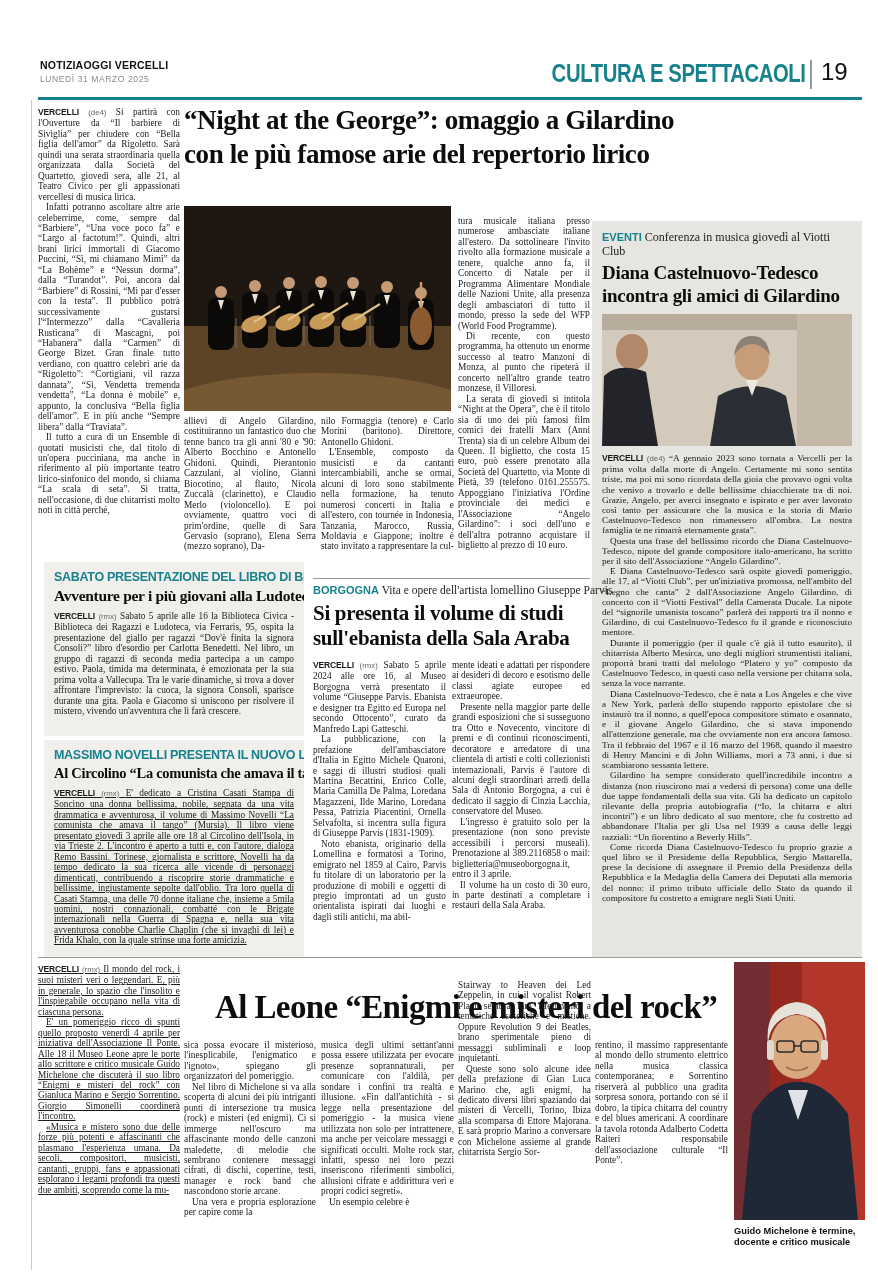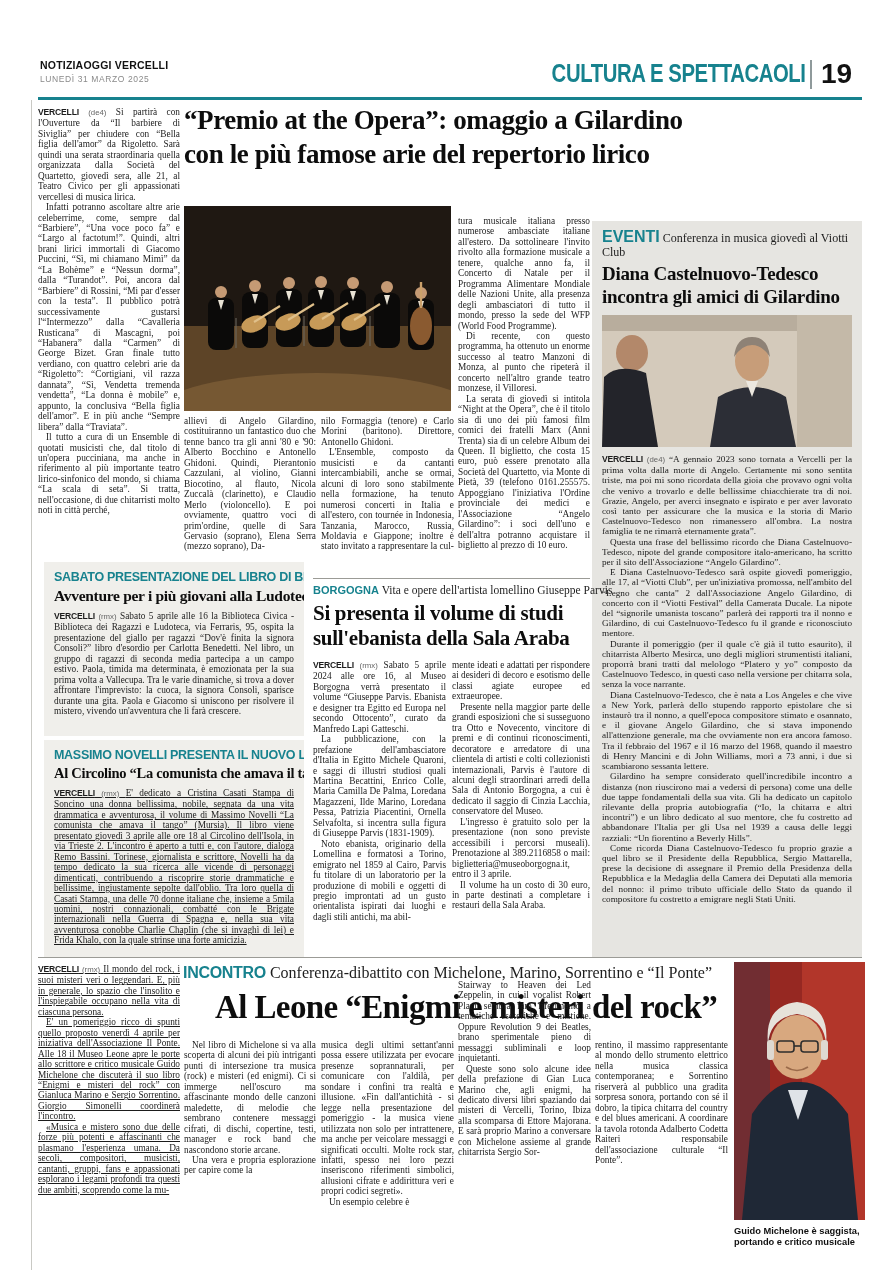--- a/index.html
+++ b/index.html
@@ -11,21 +11,21 @@
   .art p{margin:0;text-indent:8px;}
   .art p.np{text-indent:0;}
   .art-sm{font-size:9.2px;line-height:10.2px;}
   .dl{font-family:"Liberation Sans",sans-serif;font-weight:700;font-size:8.6px;letter-spacing:-0.2px;}
   .ag{font-family:"Liberation Sans",sans-serif;font-size:7.8px;color:#666;}
   
   .paper-name{font-family:"Liberation Sans",sans-serif;font-weight:700;font-size:10.5px;color:#111;letter-spacing:.2px;}
   .paper-date{font-family:"Liberation Sans",sans-serif;font-size:8.5px;color:#8a8a8a;letter-spacing:.6px;}
   .section-title{font-family:"Liberation Sans",sans-serif;font-weight:700;font-size:26px;color:#17828e;
                  white-space:nowrap;transform:scaleX(.78);transform-origin:100% 50%;letter-spacing:-.5px;}
-  .page-num{font-family:"Liberation Sans",sans-serif;font-weight:700;font-size:28px;color:#111;}
+  .page-num{font-family:"Liberation Sans",sans-serif;font-weight:400;font-size:24px;color:#111;}
   .teal-rule{background:#17828e;height:3px;}
   .gray-rule{background:#9b9b96;height:1px;}
   .scan-line{background:#c9c9c4;width:1px;}
   
   .hl{font-family:"Liberation Serif",serif;font-weight:700;color:#0d0d0d;}
   .hl-lead{font-size:27px;line-height:34px;letter-spacing:-.4px;}
   .hl-ev{font-size:19px;line-height:23px;letter-spacing:-.3px;}
   .hl-borg{font-size:21px;line-height:25px;letter-spacing:-.3px;}
   .hl-inc{font-size:33px;line-height:38px;letter-spacing:-.6px;white-space:nowrap;margin-left:32px;}
   
@@ -47,21 +47,21 @@
 <div class="page">
 
   <div class="abs paper-name" style="left:40px;top:59px;">NOTIZIAOGGI VERCELLI</div>
   <div class="abs paper-date" style="left:40px;top:74px;">LUNEDÌ 31 MARZO 2025</div>
   <div class="abs section-title" style="right:72px;top:58px;">CULTURA E SPETTACAOLI</div>
   <div class="abs" style="left:810px;top:60px;width:2px;height:29px;background:#8f9a9b;"></div>
   <div class="abs page-num" style="left:821px;top:58px;">19</div>
   <div class="abs teal-rule" style="left:38px;top:97px;width:824px;"></div>
   <div class="abs scan-line" style="left:31px;top:100px;height:1170px;"></div>
 
-  <div class="abs hl hl-lead" style="left:184px;top:103px;width:506px;">“Premio at the Opera”: omaggio a Gilardino con le più famose arie del repertorio lirico</div>
+  <div class="abs hl hl-lead" style="left:184px;top:103px;width:506px;">“Night at the George”: omaggio a Gilardino con le più famose arie del repertorio lirico</div>
 
   <div class="abs art" style="left:38px;top:107px;width:142px;height:452px;">
     <p class="np"><span class="dl">VERCELLI</span> <span class="ag">(de4)</span> <span>Si partirà con l'Ouverture da “Il barbiere di Siviglia” per chiudere con “Bella figlia dell'amor” da Rigoletto. Sarà quindi una serata straordinaria quella organizzata dalla Società del Quartetto, giovedì sera, alle 21, al Teatro Civico per gli appassionati vercellesi di musica lirica.</span></p>
     <p>Infatti potranno ascoltare altre arie celeberrime, come, sempre dal “Barbiere”, “Una voce poco fa” e “Largo al factotum!”. Quindi, altri brani lirici immortali di Giacomo Puccini, “Sì, mi chiamano Mimì” da “La Bohème” e “Nessun dorma”, dalla “Turandot”. Poi, ancora dal “Barbiere” di Rossini, “Mi par d'esser con la testa”. Il pubblico potrà successivamente gustarsi l'“Intermezzo” dalla “Cavalleria Rusticana” di Mascagni, poi “Habanera” dalla “Carmen” di George Bizet. Gran finale tutto verdiano, con quattro celebri arie da “Rigoletto”: “Cortigiani, vil razza dannata”, “Sì, Vendetta tremenda vendetta”, “La donna è mobile” e, appunto, la conclusiva “Bella figlia dell'amor”. E in più anche “Sempre libera” dalla “Traviata”.</p>
     <p>Il tutto a cura di un Ensemble di quotati musicisti che, dal titolo di un'opera pucciniana, ma anche in riferimento al più importante teatro lirico-sinfonico del mondo, si chiama “La scala di seta”. Si tratta, nell'occasione, di due chitarristi molto noti in città perché,</p>
   </div>
 
   <div class="abs ph" style="left:184px;top:206px;width:267px;height:205px;">
     <svg viewBox="0 0 267 205" preserveAspectRatio="none">
       <rect width="267" height="205" fill="#15110d"></rect>
@@ -129,21 +129,21 @@
     <p>L'Ensemble, composto da musicisti e da cantanti intercambiabili, anche se ormai, alcuni di loro sono stabilmente nella formazione, ha tenuto numerosi concerti in Italia e all'estero, con tournée in Indonesia, Tanzania, Marocco, Russia, Moldavia e Giappone; inoltre è stato invitato a rappresentare la cul-</p>
   </div>
   <div class="abs art" style="left:458px;top:216px;width:132px;height:413px;">
     <p class="np">tura musicale italiana presso numerose ambasciate italiane all'estero. Da sottolineare l'invito rivolto alla formazione musicale a tenere, qualche anno fa, il Concerto di Natale per il Programma Alimentare Mondiale delle Nazioni Unite, alla presenza degli ambasciatori di tutto il mondo, presso la sede del WFP (World Food Programme).</p>
     <p>Di recente, con questo programma, ha ottenuto un enorme successo al teatro Manzoni di Monza, al punto che ripeterà il concerto nell'altro grande teatro monzese, il Villoresi.</p>
     <p>La serata di giovedì si intitola “Night at the Opera”, che è il titolo sia di uno dei più famosi film comici dei fratelli Marx (Anni Trenta) sia di un celebre Album dei Queen. Il biglietto, che costa 15 euro, può essere prenotato alla Società del Quartetto, via Monte di Pietà, 39 (telefono 0161.255575. Appoggiano l'iniziativa l'Ordine provinciale dei medici e l'Associazione “Angelo Gilardino”: i soci dell'uno e dell'altra potranno acquistare il biglietto al prezzo di 10 euro.</p>
   </div>
 
   <div class="abs ev-box" style="left:592px;top:221px;width:270px;height:737px;">
     <div style="font-size:12px;line-height:14px;">
-      <span class="kl" style="font-size:16px;margin-top:16px;">EVENTI</span>
+      <span class="kl" style="font-size:11px;margin-top:16px;">EVENTI</span>
       <span class="kt" style="font-size:12px;">Conferenza in musica giovedì al Viotti Club</span>
     </div>
     <div class="hl hl-ev" style="margin-top:3px;width:252px;">Diana Castelnuovo-Tedesco incontra gli amici di Gilardino</div>
     <div class="ph" style="width:250px;height:132px;margin-top:7px;">
       <svg viewBox="0 0 250 132" preserveAspectRatio="none">
         <rect width="250" height="132" fill="#d4cabb"></rect>
         <rect width="250" height="16" fill="#b8ad9d"></rect>
         <rect x="195" width="55" height="132" fill="#c4b9a8"></rect>
 
         <ellipse cx="30" cy="38" rx="16" ry="18" fill="#b3886a"></ellipse>
@@ -201,27 +201,24 @@
   </div>
 
   <div class="abs gray-rule" style="left:38px;top:957px;width:824px;"></div>
 
   <div class="abs art" style="left:38px;top:964px;width:142px;height:306px;text-decoration:underline;">
     <p class="np"><span class="dl">VERCELLI</span> <span class="ag">(rmx)</span> <span>Il mondo del rock, i suoi misteri veri o leggendari. E, più in generale, lo spazio che l'insolito e l'inspiegabile occupano nella vita di ciascuna persona.</span></p>
     <p>E' un pomeriggio ricco di spunti quello proposto venerdì 4 aprile per iniziativa dell'Associazione Il Ponte. Alle 18 il Museo Leone apre le porte allo scrittore e critico musicale Guido Michelone che discuterà il suo libro “Enigmi e misteri del rock” con Gianluca Marino e Sergio Sorrentino. Giorgio Simonelli coordinerà l'incontro.</p>
     <p>«Musica e mistero sono due delle forze più potenti e affascinanti che plasmano l'esperienza umana. Da secoli, compositori, musicisti, cantanti, gruppi, fans e appassionati esplorano i legami profondi tra questi due ambiti, scoprendo come la mu-</p>
   </div>
 
-  <div class="abs" style="left:183px;top:963px;width:545px;font-size:16px;line-height:19px;white-space:nowrap;">
-    <span class="kl" style="font-size:16px;letter-spacing:-.3px;">INCONTRO</span>
-    <span class="kt" style="font-size:16px;">Conferenza-dibattito con Michelone, Marino, Sorrentino e “Il Ponte”</span>
-  </div>
   <div class="abs hl hl-inc" style="left:183px;top:988px;width:545px;">Al Leone “Enigmi e misteri del rock”</div>
 
   <div class="abs art" style="left:184px;top:1040px;width:132px;height:232px;">
+    <p class="np">sica possa evocare il misterioso, l'inesplicabile, l'enigmatico e l'ignoto», spiegano gli organizzatori del pomeriggio.</p>
     <p>Nel libro di Michelone si va alla scoperta di alcuni dei più intriganti punti di intersezione tra musica (rock) e misteri (ed enigmi). Ci si immerge nell'oscuro ma affascinante mondo delle canzoni maledette, di melodie che sembrano contenere messaggi cifrati, di dischi, copertine, testi, manager e rock band che nascondono storie arcane.</p>
     <p>Una vera e propria esplorazione per capire come la</p>
   </div>
   <div class="abs art" style="left:321px;top:1040px;width:133px;height:232px;">
     <p class="np">musica degli ultimi settant'anni possa essere utilizzata per evocare presenze soprannaturali, per comunicare con l'aldilà, per sondare i confini tra realtà e illusione. «Fin dall'antichità - si legge nella presentazione del pomeriggio - la musica viene utilizzata non solo per intrattenere, ma anche per veicolare messaggi e significati occulti. Molte rock star, infatti, spesso nei loro pezzi inseriscono riferimenti simbolici, allusioni cifrate e addirittura veri e propri codici segreti».</p>
     <p>Un esempio celebre è</p>
   </div>
   <div class="abs art" style="left:458px;top:980px;width:133px;height:232px;">
     <p class="np">Stairway to Heaven dei Led Zeppelin, in cui il vocalist Robert Plant sembra fare riferimento a tematiche esoteriche e mistiche. Oppure Revolution 9 dei Beatles, brano sperimentale pieno di messaggi subliminali e loop inquietanti.</p>
     <p>Queste sono solo alcune idee della prefazione di Gian Luca Marino che, agli enigmi, ha dedicato diversi libri spaziando dai misteri di Vercelli, Torino, Ibiza alla scomparsa di Ettore Majorana. E sarà proprio Marino a conversare con Michelone assieme al grande chitarrista Sergio Sor-</p>
@@ -244,15 +241,15 @@
       <path d="M34,82 Q30,44 63,40 Q96,44 92,82 Q90,56 63,52 Q36,56 34,82 Z" fill="#e6e2da"></path>
       <rect x="33" y="78" width="7" height="20" rx="3" fill="#ded9d1"></rect>
       <rect x="87" y="78" width="7" height="20" rx="3" fill="#ded9d1"></rect>
 
       <rect x="43" y="79" width="17" height="11" rx="3" fill="none" stroke="#2d2d2d" stroke-width="1.6"></rect>
       <rect x="67" y="79" width="17" height="11" rx="3" fill="none" stroke="#2d2d2d" stroke-width="1.6"></rect>
       <line x1="60" y1="84" x2="67" y2="84" stroke="#2d2d2d" stroke-width="1.6"></line>
       <path d="M52,105 Q63,112 74,105" stroke="#9a6a4a" stroke-width="1.6" fill="none"></path>
     </svg>
   </div>
-  <div class="abs caption" style="left:734px;top:1226px;width:131px;">Guido Michelone è saggista, portando e critico musicale</div>
+  <div class="abs caption" style="left:734px;top:1226px;width:131px;">Guido Michelone è termine, docente e critico musicale</div>
 
 </div>
 
 </body></html>

